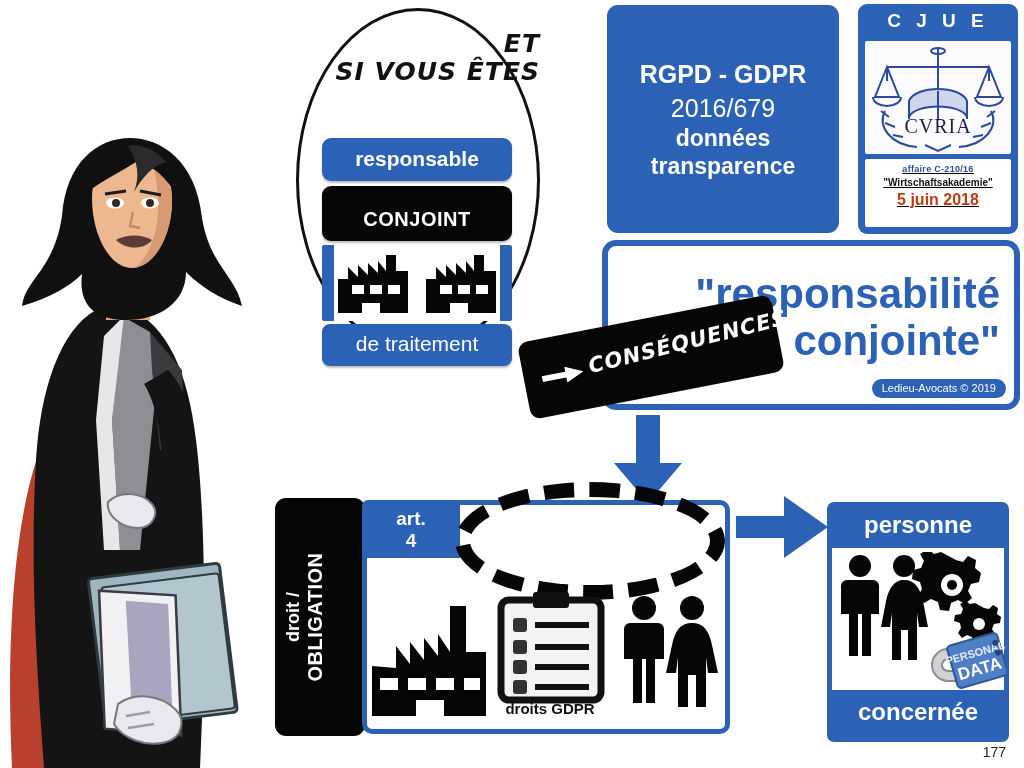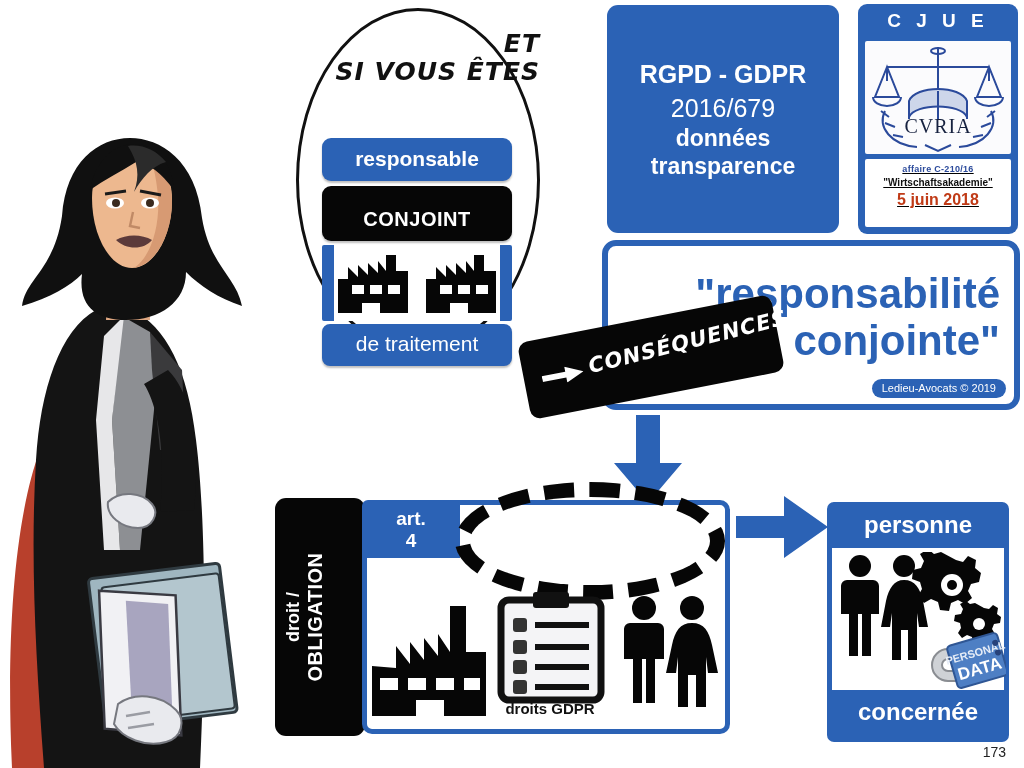--- a/index.html
+++ b/index.html
@@ -356,14 +356,14 @@
     <path d="M14 40 a16 16 0 0 1 16 -16 h10 v10 h-10 a6 6 0 0 0 0 12 h10 v10 h-10 a16 16 0 0 1 -16 -16 Z" fill="#cfd2d6" stroke="#8a8d92" stroke-width="2"></path>
     <g transform="rotate(-16 58 38)">
       <rect x="34" y="14" width="52" height="44" rx="4" fill="#4e7fc4" stroke="#2f5694" stroke-width="2"></rect>
       <text x="60" y="32" text-anchor="middle" fill="#e6edf7" font-family="'Liberation Sans',sans-serif" font-size="11" font-weight="bold">PERSONAL</text>
       <text x="60" y="50" text-anchor="middle" fill="#ffffff" font-family="'Liberation Sans',sans-serif" font-size="17" font-weight="bold">DATA</text>
       <circle cx="82" cy="24" r="3" fill="#27427a"></circle>
       <circle cx="82" cy="34" r="3" fill="#27427a"></circle>
     </g>
   </svg>
 
-  <div class="pageno">173</div>
+  <div class="pageno">177</div>
 </div>
 
 </body></html>

